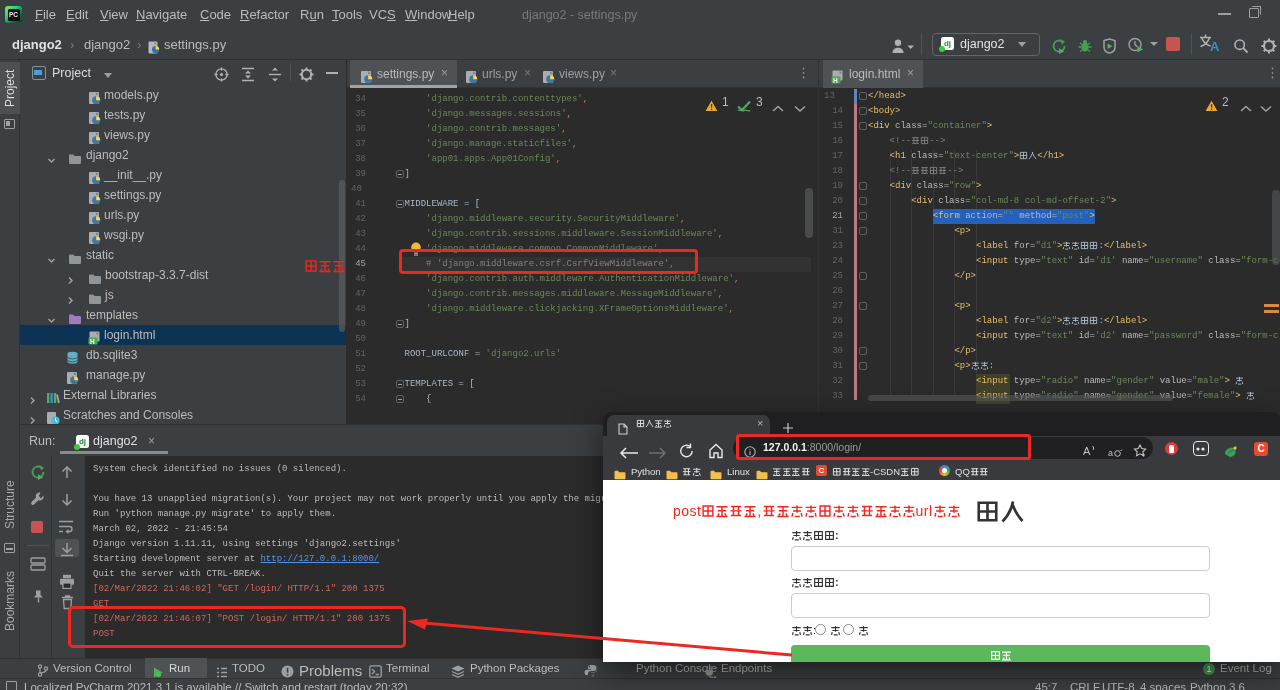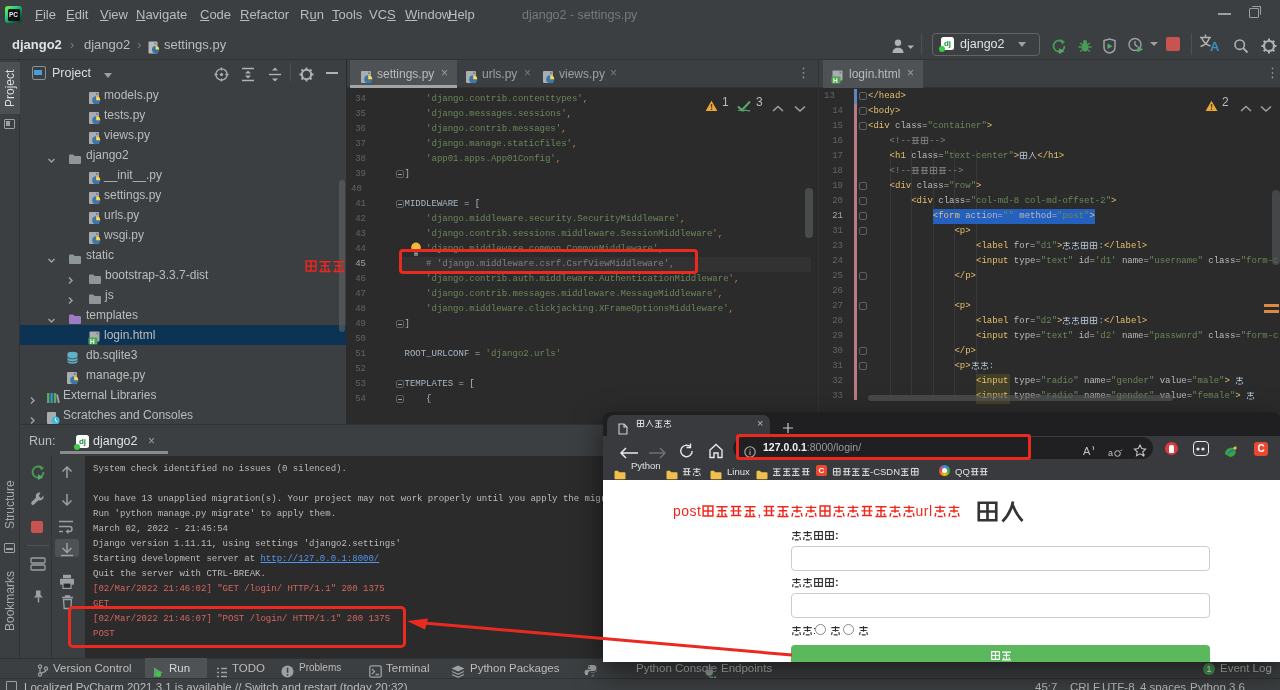--- a/index.html
+++ b/index.html
@@ -592,21 +592,21 @@
 <div style="position:absolute;left:169px;top:662px;font-size:11.5px;color:#d5d7d9;white-space:pre;">Run</div>
 <div style="position:absolute;left:216px;top:663px;width:12px;height:11px"><svg width="12" height="11" viewBox="0 0 12 11">
       <path d="M1 1.5h2M1 5.5h2M1 9.5h2M5 1.5h6M5 5.5h6M5 9.5h6" stroke="#9da0a2" stroke-width="1.5"></path>
     </svg></div>
 <div style="position:absolute;left:232px;top:662px;font-size:11.5px;color:#bbb;white-space:pre;">TODO</div>
 <div style="position:absolute;left:281px;top:662px;width:13px;height:13px"><svg width="13" height="13" viewBox="0 0 13 13">
       <circle cx="6.5" cy="6.5" r="6" fill="#9da0a2"></circle>
       <rect x="5.8" y="2.8" width="1.5" height="5" fill="#3c3f41"></rect>
       <rect x="5.8" y="9.2" width="1.5" height="1.5" fill="#3c3f41"></rect>
     </svg></div>
-<div style="position:absolute;left:299px;top:662px;font-size:10px;color:#bbb;white-space:pre;">Problems</div>
+<div style="position:absolute;left:299px;top:662px;font-size:15px;color:#bbb;white-space:pre;">Problems</div>
 <div style="position:absolute;left:369px;top:662px;width:13px;height:13px"><svg width="13" height="13" viewBox="0 0 13 13">
       <rect x="0.8" y="0.8" width="11.4" height="11.4" rx="1.5" fill="none" stroke="#9da0a2" stroke-width="1.3"></rect>
       <path d="M3 4 5.5 6.5 3 9M6.5 9.5h3.5" stroke="#9da0a2" stroke-width="1.3" fill="none"></path>
     </svg></div>
 <div style="position:absolute;left:386px;top:662px;font-size:11.5px;color:#bbb;white-space:pre;">Terminal</div>
 <div style="position:absolute;left:451px;top:662px;width:14px;height:13px"><svg width="14" height="13" viewBox="0 0 14 13">
       <path d="M7 0.5 13.5 3.5 7 6.5 0.5 3.5Z" fill="#9da0a2"></path>
       <path d="M1 6.5 7 9.3 13 6.5M1 9.5 7 12.3 13 9.5" fill="none" stroke="#9da0a2" stroke-width="1.2"></path>
     </svg></div>
 <div style="position:absolute;left:470px;top:662px;font-size:11.5px;color:#bbb;white-space:pre;">Python Packages</div>
@@ -698,21 +698,21 @@
     <div style="position:absolute;left:621px;top:30px;width:14px;height:14px"><svg width="14" height="14" viewBox="0 0 14 14">
         <path d="M1 9C1 5 5 2 9 3L13 1 11 5C13 8 10 12 6 12Z" fill="#3ba53b"></path>
         <path d="M4 9c2-3 5-4 8-4" stroke="#2a70c2" stroke-width="1.6" fill="none"></path>
         <circle cx="11" cy="3" r="1.6" fill="#f5c518"></circle>
       </svg></div>
     <div style="position:absolute;left:651px;top:30px;width:14px;height:14px;background:#e8492f;border-radius:3px;color:#fff;font-size:10px;font-weight:bold;text-align:center;line-height:14px">C</div>
     <div style="position:absolute;left:0;top:50px;width:677px;height:18px;background:#393a3d"></div>
     <div style="position:absolute;left:11px;top:53.5px;width:12px;height:10px"><svg width="12" height="10" viewBox="0 0 12 10">
         <path d="M0.5 1.8a1 1 0 0 1 1-1H4l1.2 1.4h5.3a1 1 0 0 1 1 1v5a1 1 0 0 1-1 1H1.5a1 1 0 0 1-1-1Z" fill="#f0c04a"></path>
       </svg></div>
-    <div style="position:absolute;left:28px;top:48px;font-size:9.5px;color:#e0e0e0;white-space:pre;text-align:center;">Python</div>
+    <div style="position:absolute;left:28px;top:54px;font-size:9.5px;color:#e0e0e0;white-space:pre;text-align:center;">Python</div>
     <div style="position:absolute;left:63px;top:53.5px;width:12px;height:10px"><svg width="12" height="10" viewBox="0 0 12 10">
         <path d="M0.5 1.8a1 1 0 0 1 1-1H4l1.2 1.4h5.3a1 1 0 0 1 1 1v5a1 1 0 0 1-1 1H1.5a1 1 0 0 1-1-1Z" fill="#f0c04a"></path>
       </svg></div>
     <div style="position:absolute;left:79px;top:54px;font-size:9.5px;color:#e0e0e0;white-space:pre;"><svg class="z" style="width:9.5px;height:9.5px;vertical-align:-1px" viewBox="0 0 10 10">
         <use href="#g1"></use>
       </svg><svg class="z" style="width:9.5px;height:9.5px;vertical-align:-1px" viewBox="0 0 10 10">
         <use href="#g2"></use>
       </svg></div>
     <div style="position:absolute;left:107px;top:53.5px;width:12px;height:10px"><svg width="12" height="10" viewBox="0 0 12 10">
         <path d="M0.5 1.8a1 1 0 0 1 1-1H4l1.2 1.4h5.3a1 1 0 0 1 1 1v5a1 1 0 0 1-1 1H1.5a1 1 0 0 1-1-1Z" fill="#f0c04a"></path>

